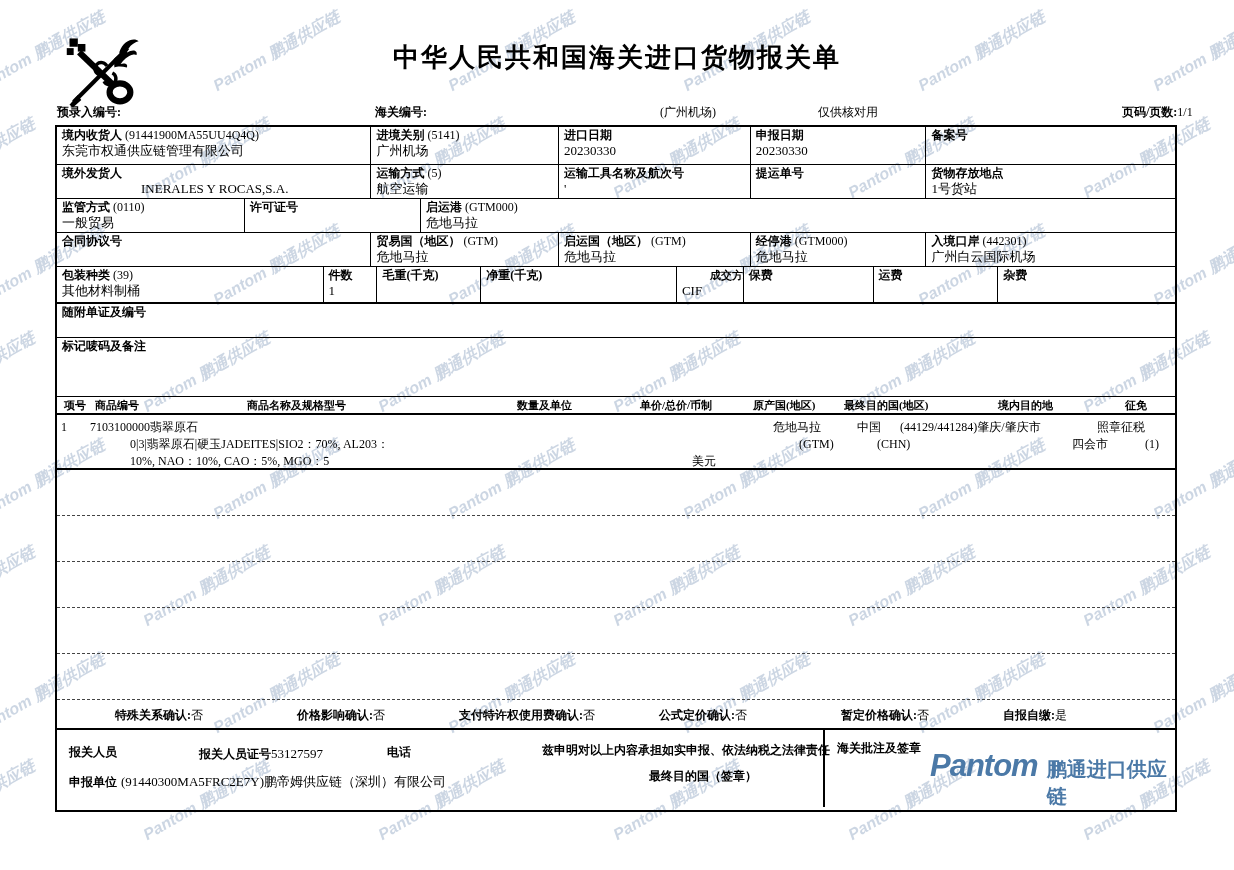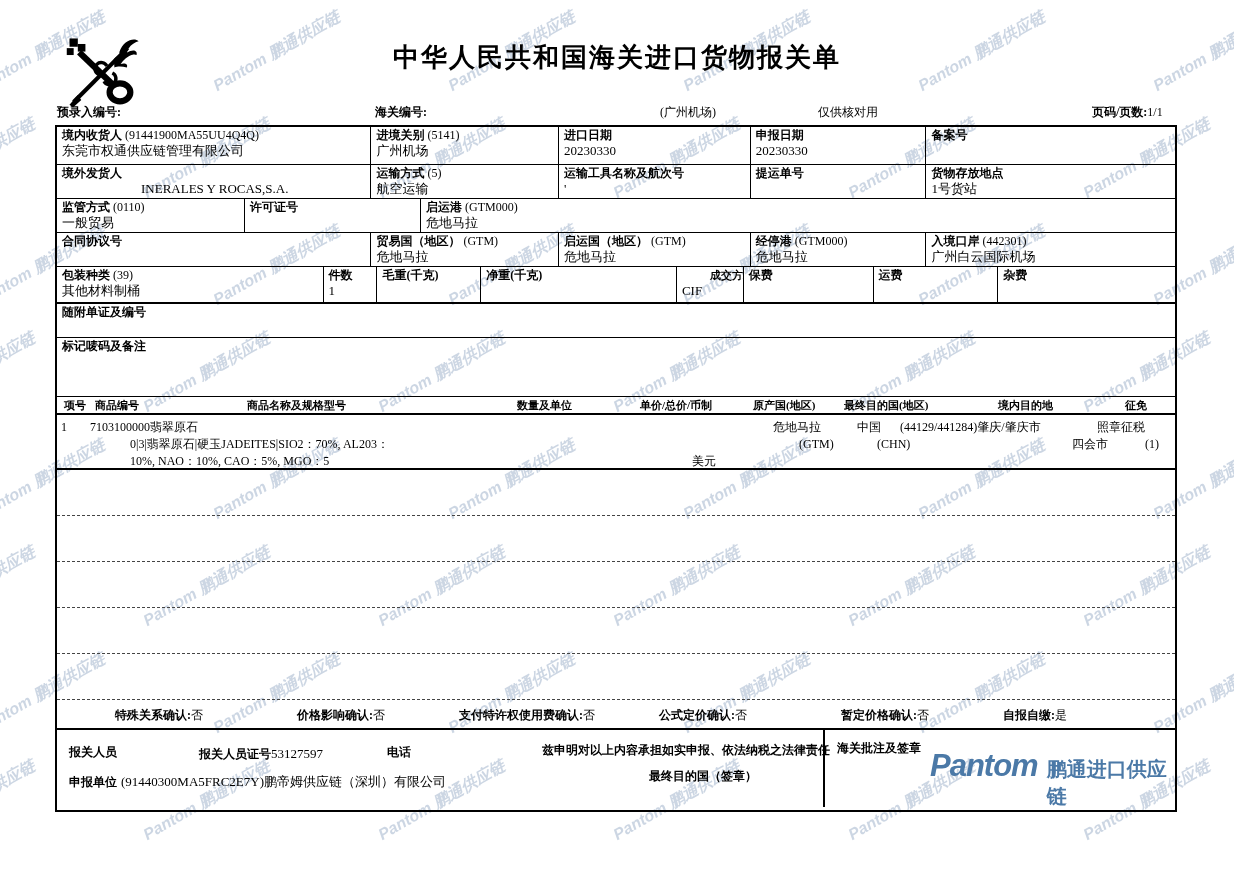--- a/index.html
+++ b/index.html
@@ -133,21 +133,21 @@
       <ellipse cx="81" cy="80" rx="15" ry="13" fill="none" stroke="#000" stroke-width="9"></ellipse>
     </svg>
 
     <div class="doc-title">中华人民共和国海关进口货物报关单</div>
 
     <div class="pre-head">
       <span class="ph b" style="left:57px">预录入编号:</span>
       <span class="ph b" style="left:375px">海关编号:</span>
       <span class="ph" style="left:660px">(广州机场)</span>
       <span class="ph" style="left:818px">仅供核对用</span>
-      <span class="ph" style="left:1092px"><span class="b">页码/页数:</span><span>1/1</span></span>
+      <span class="ph" style="left:1122px"><span class="b">页码/页数:</span><span>1/1</span></span>
     </div>
 
     <div class="tbl">
 
       <div class="trow" style="height:38px">
         <div class="cell" style="width:315px">
           <div class="lab"><span class="fl">境内收货人</span> <span class="code">(91441900MA55UU4Q4Q)</span></div>
           <div class="val">东莞市权通供应链管理有限公司</div>
         </div>
         <div class="cell" style="width:188px">

